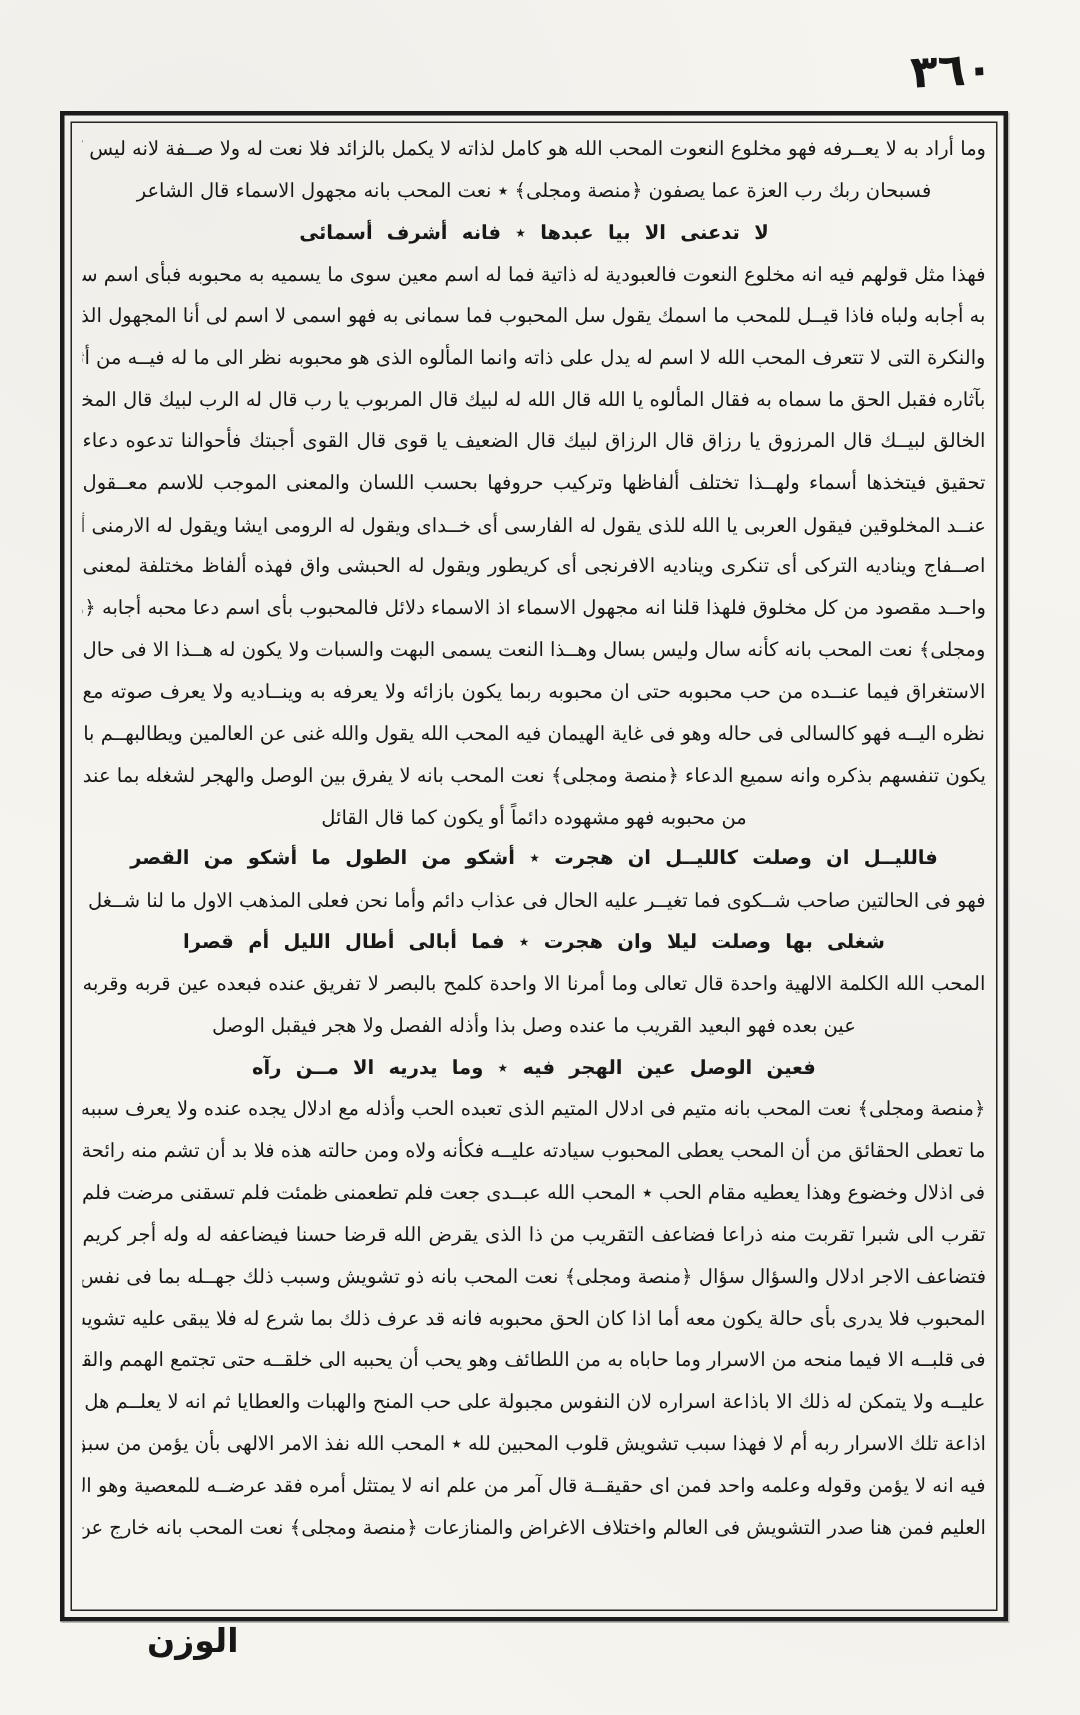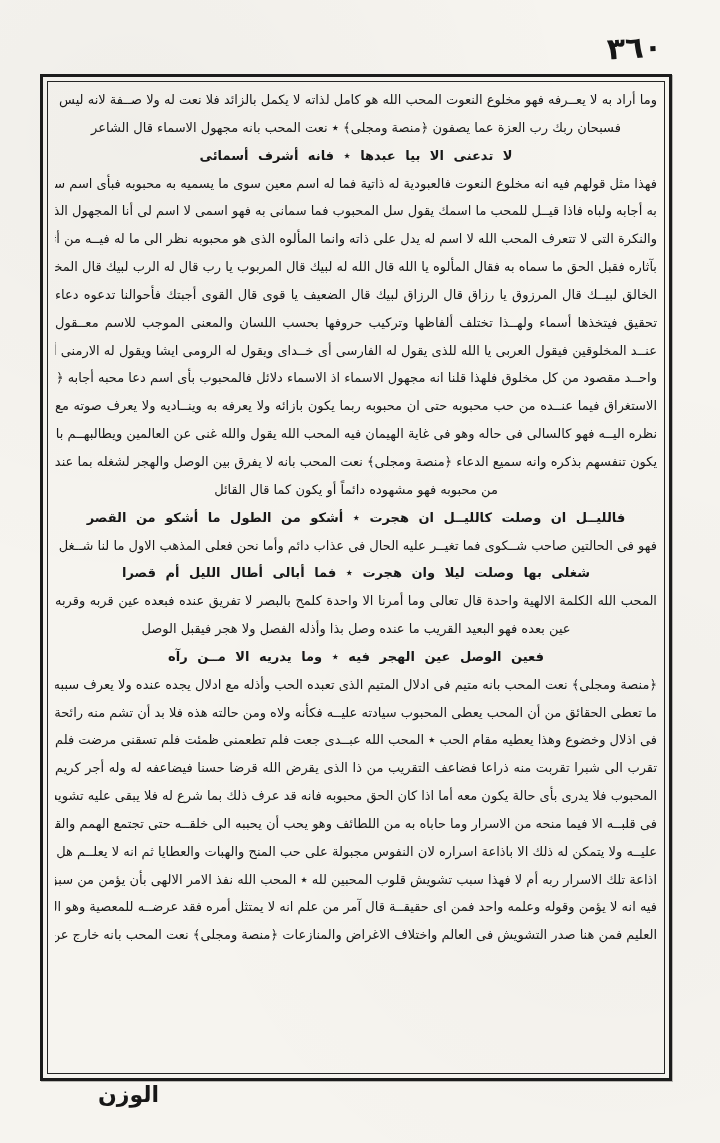--- a/index.html
+++ b/index.html
@@ -80,35 +80,38 @@
         <div class="line justify">وما أراد به لا يعــرفه فهو مخلوع النعوت المحب الله هو كامل لذاته لا يكمل بالزائد فلا نعت له  ولا صــفة لانه ليس كمثله شئ</div>
         <div class="line center">فسبحان ربك رب العزة عما يصفون ﴿منصة ومجلى﴾ ٭ نعت المحب بانه مجهول الاسماء  قال الشاعر</div>
         <div class="line verse">لا تدعنى الا بيا عبدها ٭ فانه أشرف أسمائى</div>
         <div class="line justify">فهذا مثل قولهم فيه انه مخلوع النعوت فالعبودية له ذاتية فما له اسم معين سوى ما يسميه به محبوبه فبأى اسم سماه ودعاه</div>
         <div class="line justify">به أجابه ولباه فاذا قيــل للمحب ما اسمك يقول سل المحبوب فما سمانى به فهو اسمى لا اسم لى أنا المجهول الذى لا يعرف</div>
         <div class="line justify">والنكرة التى لا تتعرف المحب الله لا اسم له يدل على ذاته وانما المألوه الذى هو محبوبه نظر الى ما له فيــه من أثر فسماه</div>
         <div class="line justify">بآثاره فقبل الحق ما سماه به فقال المألوه يا الله قال الله له لبيك قال المربوب يا رب قال له الرب لبيك قال المخلوق له يا خالق قال</div>
         <div class="line justify">الخالق لبيــك قال المرزوق يا رزاق  قال الرزاق لبيك قال الضعيف يا قوى  قال القوى أجبتك فأحوالنا تدعوه دعاء</div>
         <div class="line justify">تحقيق فيتخذها أسماء ولهــذا تختلف ألفاظها وتركيب حروفها بحسب اللسان والمعنى الموجب للاسم معــقول</div>
         <div class="line justify">عنــد المخلوقين فيقول العربى يا الله للذى يقول له الفارسى أى خــداى ويقول له الرومى ايشا ويقول له الارمنى أى</div>
+        <div class="line justify">اصــفاج ويناديه التركى أى تنكرى ويناديه الافرنجى أى كريطور ويقول له الحبشى واق فهذه ألفاظ مختلفة لمعنى</div>
         <div class="line justify">واحــد مقصود من كل مخلوق فلهذا قلنا انه مجهول الاسماء اذ الاسماء دلائل فالمحبوب بأى اسم دعا محبه أجابه ﴿منصة</div>
+        <div class="line justify">ومجلى﴾ نعت المحب بانه كأنه سال وليس بسال وهــذا النعت يسمى البهت والسبات ولا يكون له هــذا الا فى حال</div>
         <div class="line justify">الاستغراق فيما عنــده من حب محبوبه حتى ان محبوبه ربما يكون بازائه ولا يعرفه به وينــاديه ولا يعرف صوته مع</div>
         <div class="line justify">نظره اليــه فهو كالسالى فى حاله وهو فى غاية الهيمان فيه المحب الله يقول  والله غنى عن العالمين  ويطالبهــم بانفاسهم أن</div>
         <div class="line justify">يكون تنفسهم بذكره وانه سميع الدعاء ﴿منصة ومجلى﴾ نعت المحب بانه لا يفرق بين الوصل والهجر لشغله بما عنده</div>
         <div class="line center">من محبوبه فهو مشهوده دائماً أو يكون كما قال القائل</div>
         <div class="line verse">فالليــل ان وصلت كالليــل ان هجرت ٭ أشكو من الطول ما أشكو من القصر</div>
         <div class="line justify">فهو فى الحالتين صاحب شــكوى فما تغيــر عليه الحال فى عذاب دائم وأما نحن فعلى المذهب الاول ما لنا شــغل الا به فهو</div>
         <div class="line verse">شغلى بها وصلت ليلا وان هجرت ٭ فما أبالى أطال الليل أم قصرا</div>
         <div class="line justify">المحب الله الكلمة الالهية واحدة قال تعالى وما أمرنا الا واحدة كلمح بالبصر  لا تفريق عنده فبعده عين قربه وقربه</div>
         <div class="line center">عين بعده فهو البعيد القريب ما عنده وصل بذا وأذله الفصل ولا هجر فيقبل الوصل</div>
         <div class="line verse">فعين الوصل عين الهجر فيه ٭ وما يدريه الا مــن رآه</div>
         <div class="line justify">﴿منصة ومجلى﴾ نعت المحب بانه متيم فى ادلال المتيم الذى تعبده الحب وأذله مع ادلال يجده عنده ولا يعرف سببه سوى</div>
         <div class="line justify">ما تعطى الحقائق من أن المحب يعطى المحبوب سيادته عليــه فكأنه ولاه ومن حالته هذه فلا بد أن تشم منه رائحة ادلال</div>
         <div class="line justify">فى اذلال وخضوع وهذا يعطيه مقام الحب ٭ المحب الله عبــدى جعت فلم تطعمنى ظمئت فلم تسقنى مرضت فلم تعدنى من</div>
         <div class="line justify">تقرب الى شبرا تقربت منه ذراعا فضاعف التقريب  من ذا الذى يقرض الله قرضا حسنا فيضاعفه له وله أجر كريم</div>
+        <div class="line justify">فتضاعف الاجر ادلال والسؤال سؤال  ﴿منصة ومجلى﴾  نعت المحب بانه ذو تشويش وسبب ذلك جهــله بما فى نفس</div>
         <div class="line justify">المحبوب فلا يدرى بأى حالة يكون معه أما اذا  كان الحق محبوبه فانه قد عرف ذلك بما شرع له فلا يبقى عليه تشويش</div>
         <div class="line justify">فى قلبــه الا فيما منحه من الاسرار وما حاباه به من اللطائف وهو يحب أن يحببه الى خلقــه حتى تجتمع الهمم والقلوب كلها</div>
         <div class="line justify">عليــه  ولا يتمكن له ذلك الا باذاعة اسراره لان النفوس مجبولة على حب المنح والهبات والعطايا ثم انه لا يعلــم هل رضى</div>
         <div class="line justify">اذاعة تلك الاسرار ربه أم لا فهذا سبب تشويش قلوب المحبين لله ٭ المحب الله نفذ الامر الالهى بأن يؤمن من سبق علمه</div>
         <div class="line justify">فيه انه لا يؤمن وقوله وعلمه واحد فمن اى حقيقــة قال آمر من علم انه لا يمتثل أمره فقد عرضــه للمعصية وهو الحكيم</div>
         <div class="line justify">العليم فمن هنا صدر التشويش فى العالم واختلاف الاغراض والمنازعات  ﴿منصة ومجلى﴾  نعت المحب بانه خارج عن</div>
       </div>
   </div>
 </div>
 

